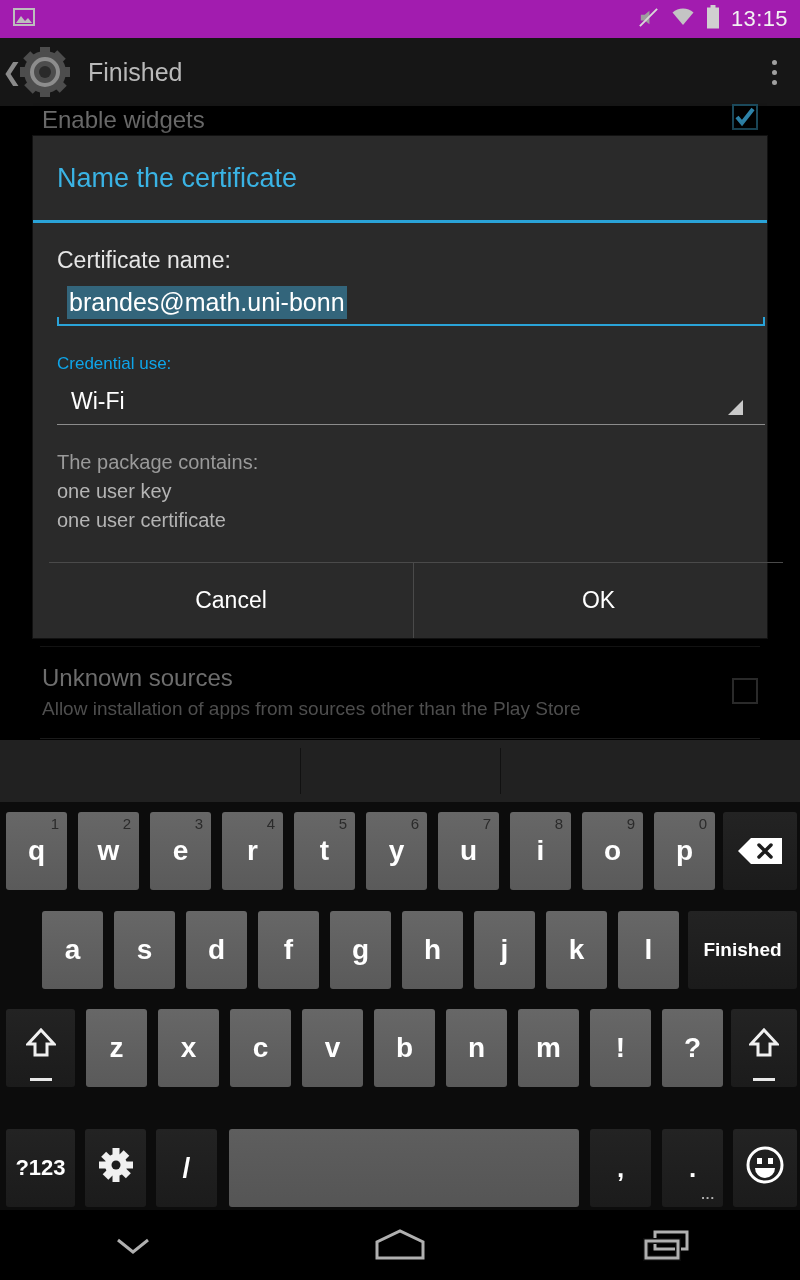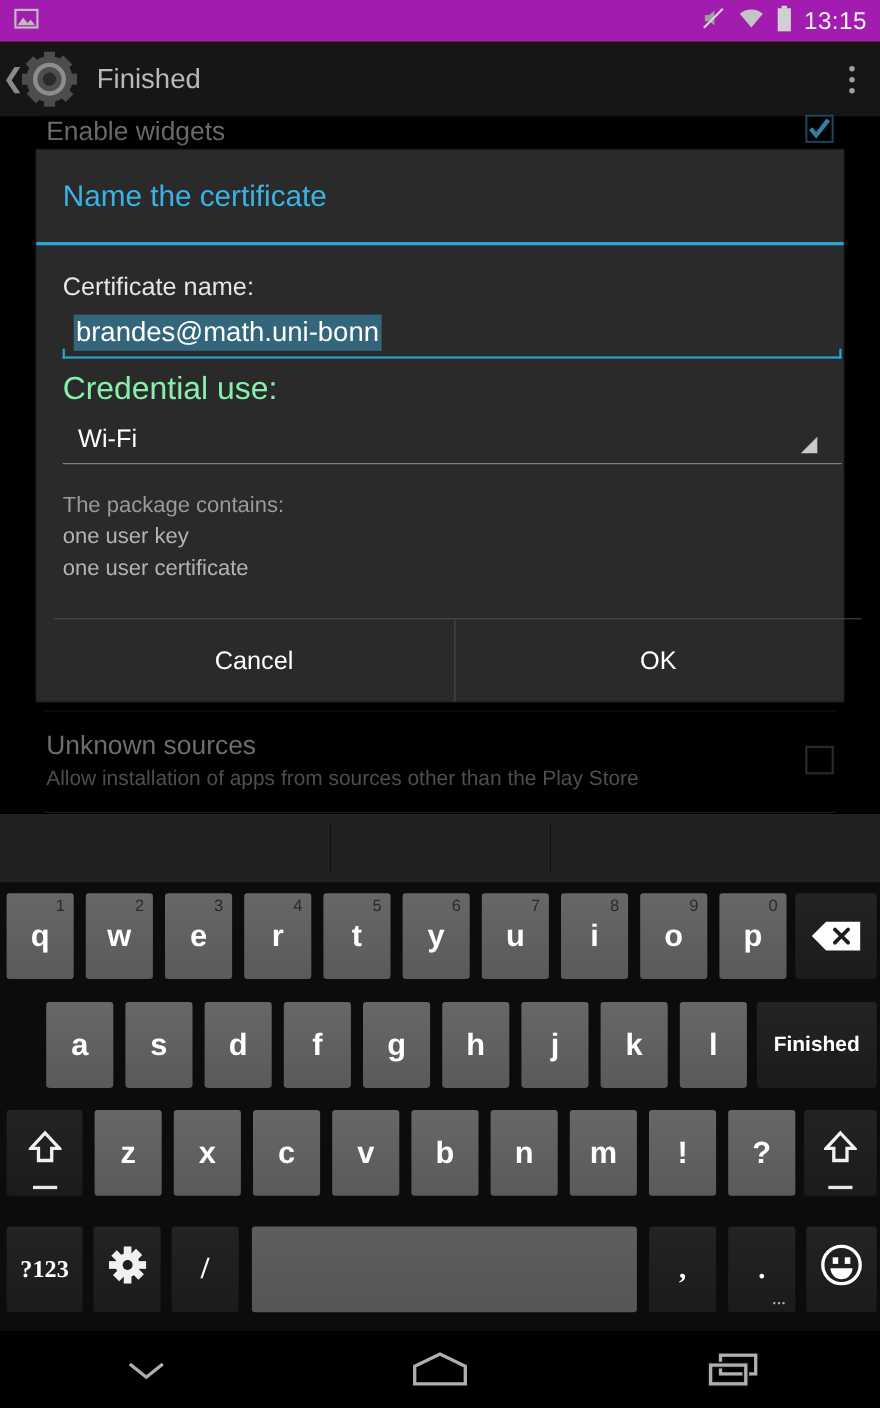--- a/index.html
+++ b/index.html
@@ -64,21 +64,21 @@
   .tf-underline {
     margin-top:5px; height:2px; background:#2aa3d8; position:relative;
     margin-left:-10px; width:708px;
   }
   .tf-underline:before, .tf-underline:after {
     content:""; position:absolute; bottom:0; width:2px; height:9px; background:#2aa3d8;
   }
   .tf-underline:before { left:0; }
   .tf-underline:after { right:0; }
 
-  .field-label2 { color:#86efac; font-size:29px; margin-top:12px; }
+  .field-label2 { color:#0ea5e9; font-size:17px; margin-top:28px; }
   .spinner { margin-top:14px; position:relative; padding-left:14px; }
   .sp-value { color:#ffffff; font-size:23px; }
   .sp-underline { margin-top:9px; height:1px; background:#8c8c8c; margin-left:-14px; width:708px; }
   .sp-caret {
     position:absolute; right:0; bottom:10px; width:0; height:0;
     border-left:15px solid transparent; border-bottom:15px solid #c9c9c9;
   }
 
   .pkg { margin-top:26px; }
   .pkg-head { color:#9a9a9a; font-size:20px; }
@@ -377,21 +377,21 @@
       <div class="key dark" style="left:731px;width:66px;">
         <span class="shift-glyph">
           <svg width="30" height="32" viewBox="0 0 30 32">
             <path d="M15 3 L28 17 L21 17 L21 28 L9 28 L9 17 L2 17 Z" fill="none" stroke="#f0f0f0" stroke-width="3"></path>
           </svg>
           <span class="bar"></span>
         </span>
       </div>
     </div>
 
-    <div class="krow" style="top:375px;font-family:Liberation Serif, serif;">
+    <div class="krow" style="top:389px;">
       <div class="key dark sym" style="left:6px;width:69px;">
           <span>?123</span>
         </div>
       <div class="key dark" style="left:85px;width:61px;">
         <span>
           <svg width="34" height="34" viewBox="0 0 34 34">
             <g fill="#f0f0f0">
               <rect x="13.5" y="0" width="7" height="8"></rect>
                 <rect x="13.5" y="26" width="7" height="8"></rect>
               <rect x="0" y="13.5" width="8" height="7"></rect>

